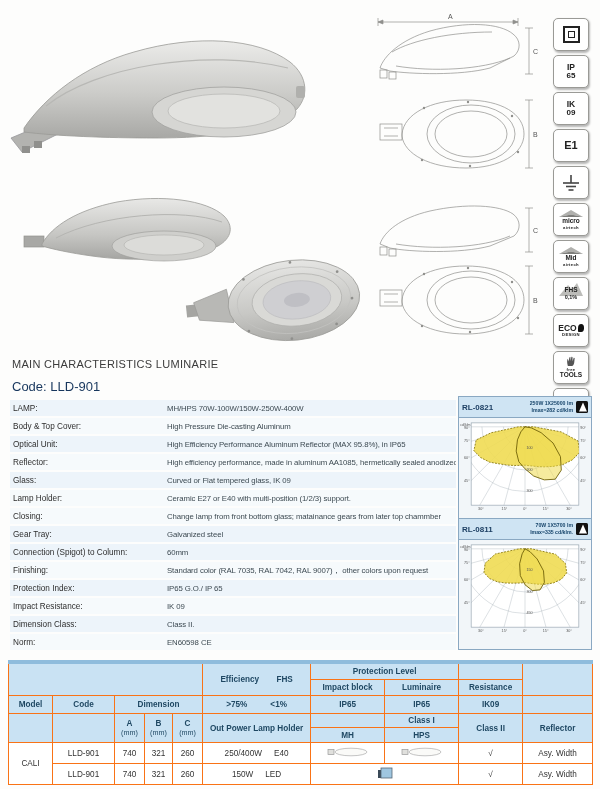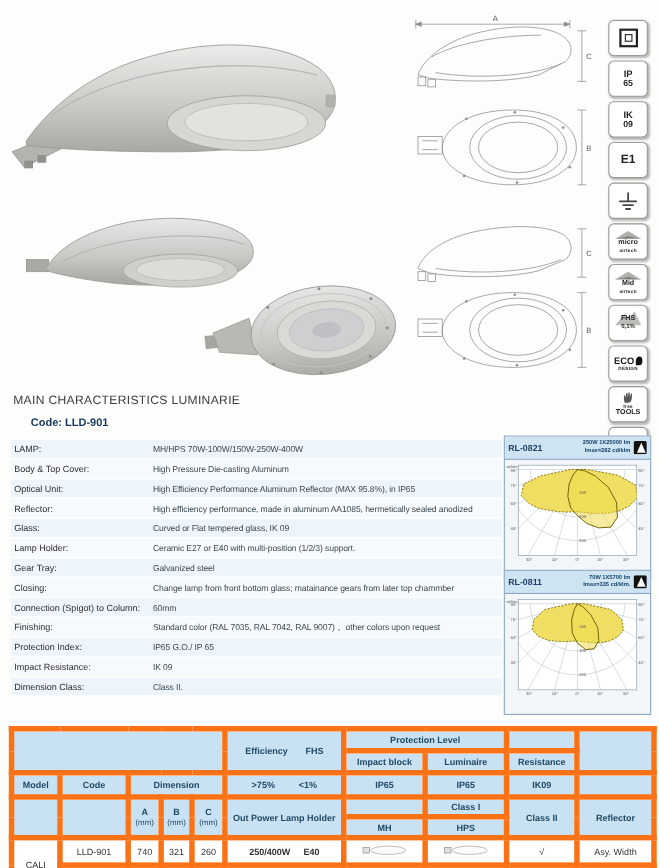--- a/index.html
+++ b/index.html
@@ -23,43 +23,43 @@
   .t1{font-size:11px;font-weight:bold;color:#222;}
   .sq-outer{width:13px;height:13px;border:2px solid #222;display:flex;align-items:center;justify-content:center;}
   .sq-inner{width:5px;height:5px;border:1.6px solid #222;}
   .glyph{font-size:19px;color:#111;font-family:"DejaVu Sans",sans-serif;}
   .eco-row{display:flex;align-items:center;}
   .eco-dot{width:6px;height:8px;background:#111;border-radius:60% 50% 50% 15%;display:inline-block;margin-left:1px;}
   .fhs-bg{position:absolute;top:5px;left:5px;}
   .cert-box .ontop{position:relative;z-index:1;}
   
   #sec-title{left:12px;top:358px;font-size:11px;color:#3c3c3c;letter-spacing:.3px;}
-  #sec-code{left:12px;top:379px;font-size:10px;font-weight:bold;color:#17365d;margin-left:16px;}
+  #sec-code{left:12px;top:379px;font-size:13px;font-weight:normal;color:#17365d;}
   #spec-rows{left:10px;top:400px;width:446px;}
-  .spec-row{display:flex;height:16px;margin-bottom:2px;background:#edf4fa;align-items:center;}
+  .spec-row{display:flex;height:16px;margin-bottom:2px;background:#edf4fa;align-items:center;gap:28px;}
   .spec-row.alt{background:#f6fafc;}
   .spec-label{width:126px;padding-left:3px;font-size:8.2px;color:#2e2e2e;white-space:nowrap;flex:none;}
   .spec-value{width:315px;font-size:7.8px;letter-spacing:-.1px;color:#3d4a52;white-space:nowrap;overflow:hidden;}
   
   .chart-card{position:absolute;left:458px;width:134px;height:132px;background:#f2f6f9;border:1px solid #8aa8c2;box-sizing:border-box;}
   .chart-head{height:20px;background:#cfe4f3;border-bottom:1px solid #8aa8c2;display:flex;align-items:center;padding:0 3px;gap:3px;}
   .chart-title{font-size:8px;font-weight:bold;color:#1d3f63;flex:none;}
   .chart-spec{flex:1;display:flex;flex-direction:column;align-items:flex-end;font-size:5.2px;font-weight:bold;color:#17456b;line-height:1.3;}
   .chart-logo{flex:none;display:flex;}
   .chart-body{height:94px;display:flex;align-items:center;justify-content:center;}
   
   #bottom-table{position:absolute;left:8px;top:660px;width:584px;border-collapse:collapse;table-layout:fixed;
                 font-size:8.2px;border:1px solid #9fc2da;border-top:4px solid #8fbcdc;}
-  #bottom-table td{border:5px solid #f97316;text-align:center;vertical-align:middle;padding:0;overflow:hidden;}
+  #bottom-table td{border:1px solid #f97316;text-align:center;vertical-align:middle;padding:0;overflow:hidden;}
   tr.hdr td{background:#c9e2f3;color:#1f4863;font-weight:600;}
   tr.r1 td{height:15px;} tr.r2 td{height:15px;} tr.r3 td{height:17px;}
   tr.r4a td{height:13px;} tr.r4b td{height:14px;}
   tr.data td{height:20px;background:#fff;border:1px solid #c3dcee;color:#333;font-weight:400;}
   .split{display:flex;justify-content:space-evenly;align-items:center;width:100%;}
-  .pair{display:flex;justify-content:center;gap:12px;align-items:flex-start;font-weight:bold;}
+  .pair{display:flex;justify-content:center;gap:12px;align-items:flex-start;}
   .mm{font-size:7.2px;font-weight:400;}
   .check{color:#444;}
 </style>
 </head>
 <body>
 
 <div id="page">
 
   <svg id="photo1" class="abs" viewBox="0 0 306 172">
     <defs>
@@ -278,47 +278,51 @@
         <div class="spec-value">High efficiency performance, made in aluminum AA1085, hermetically sealed anodized</div>
       </div>
       <div class="spec-row">
         <div class="spec-label">Glass:</div>
         <div class="spec-value">Curved or Flat tempered glass, IK 09</div>
       </div>
       <div class="spec-row alt">
         <div class="spec-label">Lamp Holder:</div>
         <div class="spec-value">Ceramic E27 or E40 with multi-position (1/2/3) support.</div>
       </div>
+      <div class="spec-row alt">
+        <div class="spec-label">Closing:</div>
+        <div class="spec-value">Change lamp from front bottom glass; matainance gears from later top chammber</div>
+      </div>
       <div class="spec-row">
         <div class="spec-label">Gear Tray:</div>
         <div class="spec-value">Galvanized steel</div>
       </div>
-      <div class="spec-row alt">
-        <div class="spec-label">Closing:</div>
-        <div class="spec-value">Change lamp from front bottom glass; matainance gears from later top chammber</div>
-      </div>
       <div class="spec-row">
         <div class="spec-label">Connection (Spigot) to Column:</div>
         <div class="spec-value">60mm</div>
       </div>
       <div class="spec-row alt">
         <div class="spec-label">Finishing:</div>
         <div class="spec-value">Standard color (RAL 7035, RAL 7042, RAL 9007)，  other colors upon request</div>
       </div>
       <div class="spec-row">
         <div class="spec-label">Protection Index:</div>
         <div class="spec-value">IP65 G.O./ IP 65</div>
       </div>
       <div class="spec-row alt">
         <div class="spec-label">Impact Resistance:</div>
         <div class="spec-value">IK 09</div>
       </div>
       <div class="spec-row">
         <div class="spec-label">Dimension Class:</div>
         <div class="spec-value">Class II.</div>
+      </div>
+      <div class="spec-row alt">
+        <div class="spec-label">Norm:</div>
+        <div class="spec-value">EN60598 CE</div>
       </div>
     </div>
 
   <div class="chart-card" style="top:396px">
     <div class="chart-head">
       <span class="chart-title">RL-0821</span>
       <span class="chart-spec">
         <span>250W 1X25000 lm</span>
         <span>Imax=282 cd/klm</span>
       </span>

